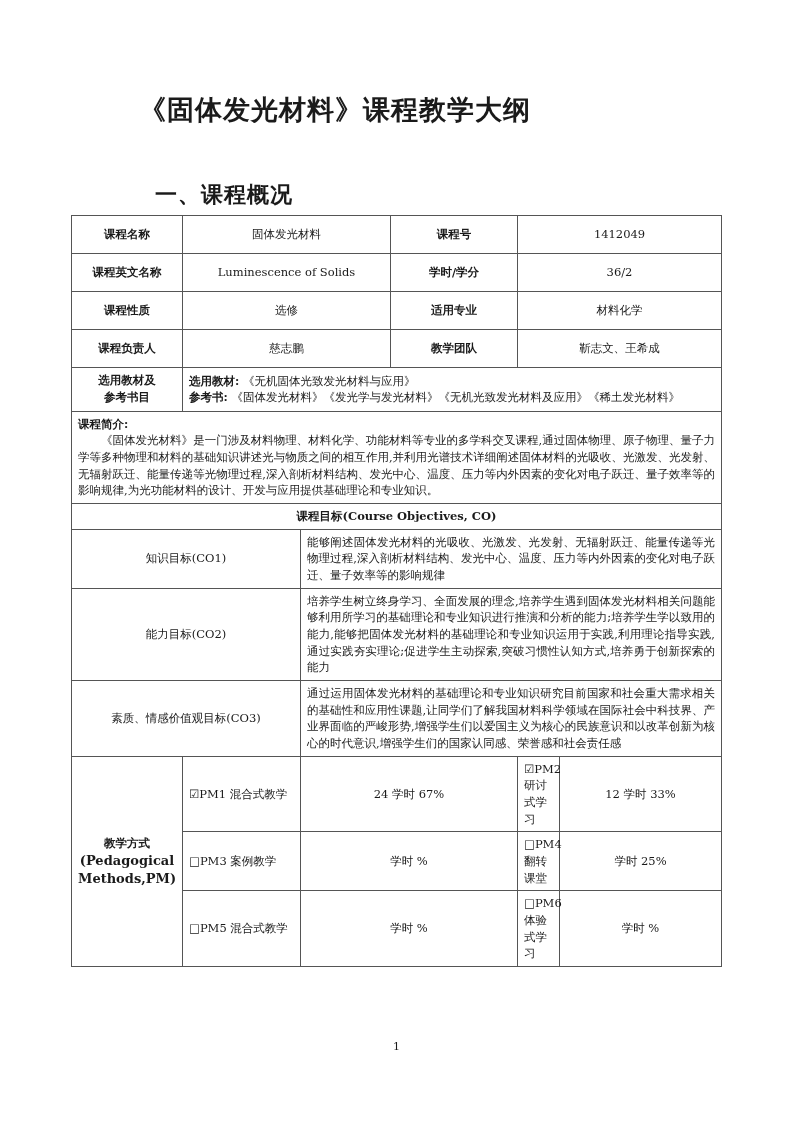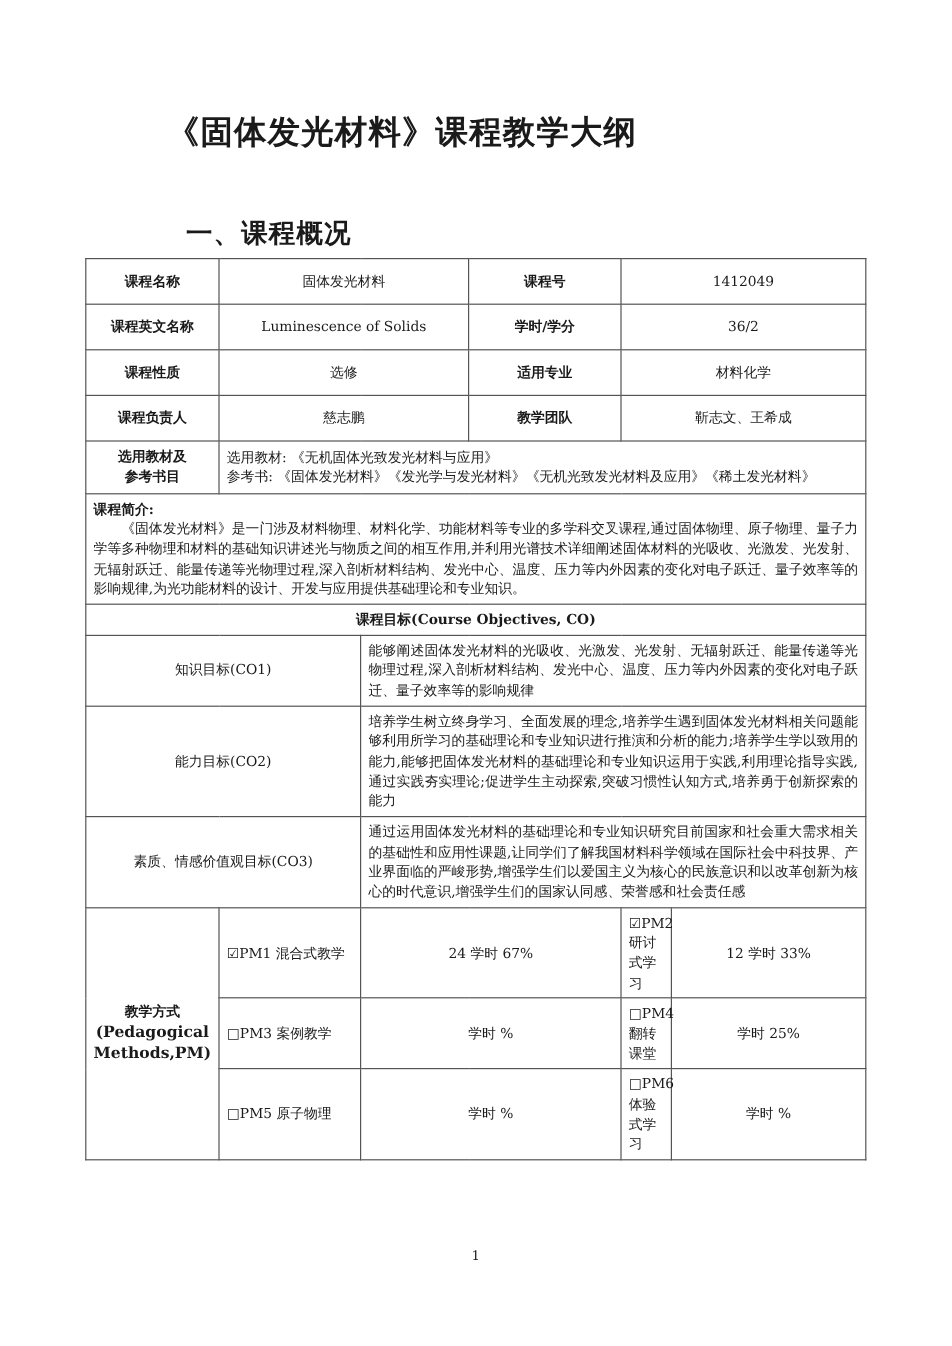--- a/index.html
+++ b/index.html
@@ -69,21 +69,21 @@
   }
   .row-h {
     height: 38px;
   }
   .book-cell {
     font-size: 12px;
     line-height: 1.55;
     text-align: left;
     padding: 3px 5px;
   }
-  .book-cell b { font-weight: normal; margin-top: 48px; }
+  .book-cell b { font-weight: bold; margin-top: 48px; }
   .intro-cell {
     font-size: 12px;
     line-height: 1.6;
     text-align: justify;
     padding: 3px 6px 5px 6px;
     margin-left: 28px;
   }
   .intro-cell .ttl {
     font-weight: bold;
     display: block;
@@ -265,21 +265,21 @@
         </td>
         <td class="pm-hours" colspan="2">学时   %</td>
         <td class="pm-item" style="padding-left:6px">
           <span class="nowrap">□</span><span>PM4 翻转课堂</span>
         </td>
         <td class="pm-hours">学时 25%</td>
       </tr>
 
       <tr>
         <td class="pm-item">
-          <span class="nowrap">□</span><span>PM5 原子物理</span>
+          <span class="nowrap">□</span><span>PM5 混合式教学</span>
         </td>
         <td class="pm-hours" colspan="2">学时   %</td>
         <td class="pm-item" style="padding-left:6px">
           <span class="nowrap">□</span><span>PM6 体验式学习</span>
         </td>
         <td class="pm-hours">学时   %</td>
       </tr>
     </tbody>
   </table>
 

